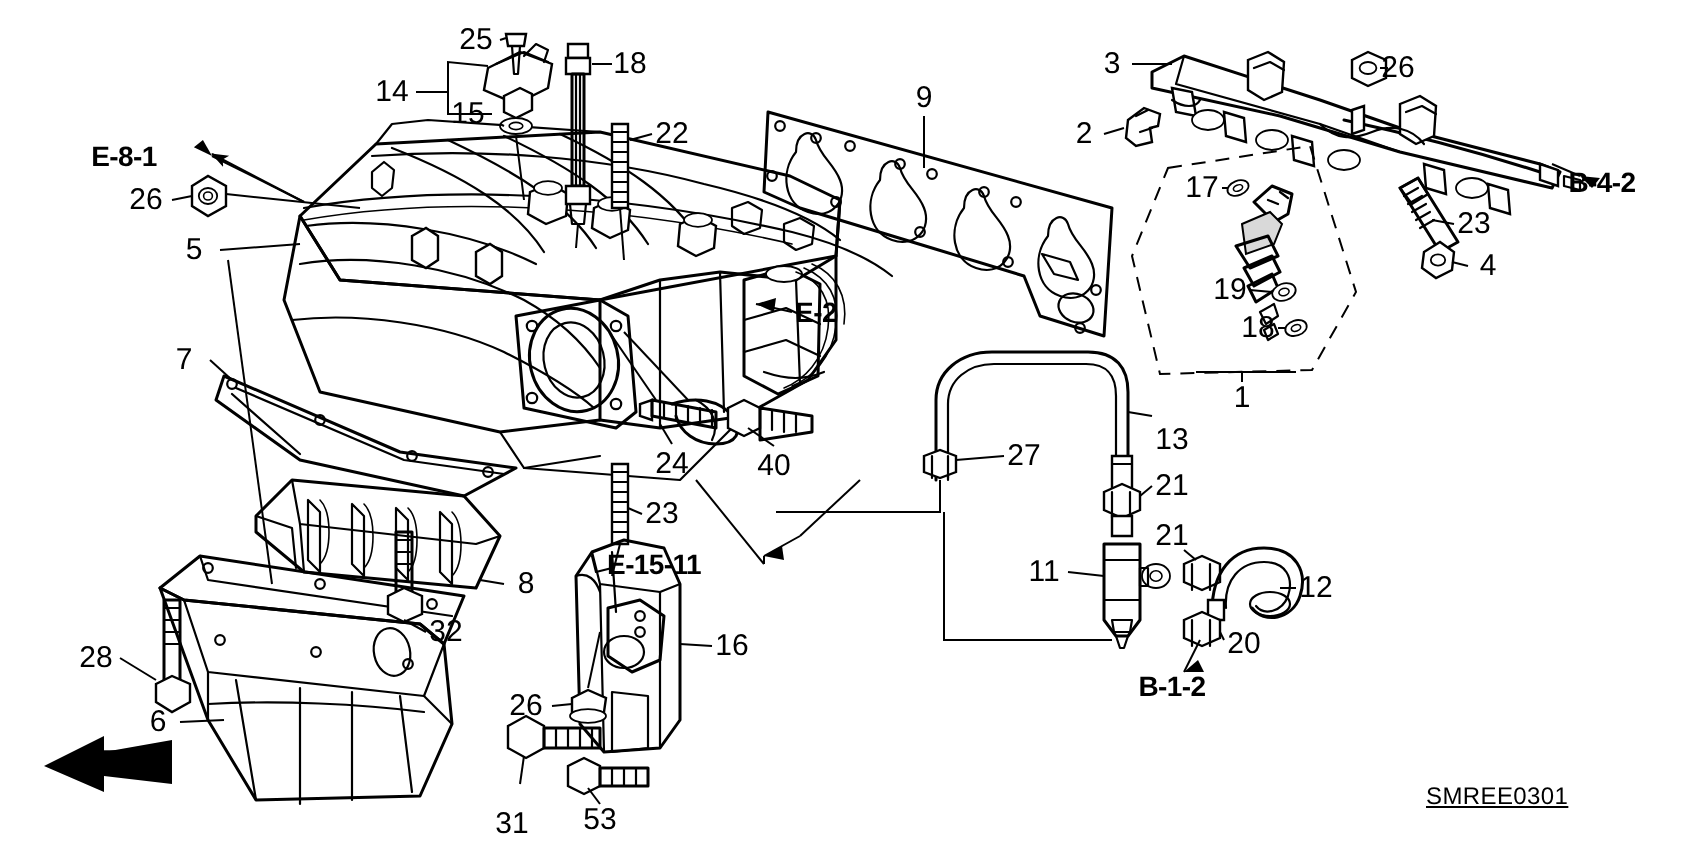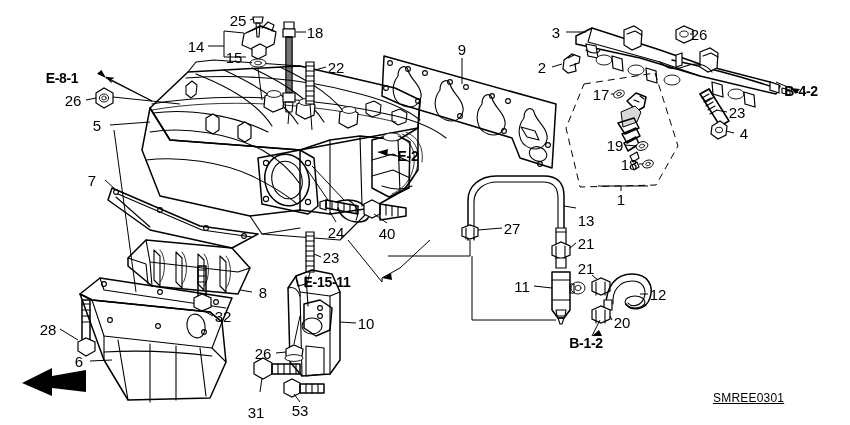--- a/index.html
+++ b/index.html
@@ -512,21 +512,21 @@
 <div id="callout-layer">
       <div class="lbl num ctr" style="left: 621px; top: 199px;">1</div>
       <div class="lbl num ctr" style="left: 542px; top: 67px;">2</div>
       <div class="lbl num ctr" style="left: 556px; top: 32px;">3</div>
       <div class="lbl num ctr" style="left: 744px; top: 133px;">4</div>
       <div class="lbl num ctr" style="left: 97px; top: 125px;">5</div>
       <div class="lbl num ctr" style="left: 79px; top: 361px;">6</div>
       <div class="lbl num ctr" style="left: 92px; top: 180px;">7</div>
       <div class="lbl num ctr" style="left: 263px; top: 292px;">8</div>
       <div class="lbl num ctr" style="left: 462px; top: 49px;">9</div>
-      <div class="lbl num ctr" style="left: 366px; top: 323px;">10</div>
+      <div class="lbl num ctr" style="left: 366px; top: 323px;">16</div>
       <div class="lbl num ctr" style="left: 522px; top: 286px;">11</div>
       <div class="lbl num ctr" style="left: 658px; top: 294px;">12</div>
       <div class="lbl num ctr" style="left: 586px; top: 208px; margin-top: 12px;">13</div>
       <div class="lbl num ctr" style="left: 196px; top: 46px;">14</div>
       <div class="lbl num ctr" style="left: 234px; top: 57px;">15</div>
       <div class="lbl num ctr" style="left: 315px; top: 32px;">18</div>
       <div class="lbl num ctr" style="left: 601px; top: 94px;">17</div>
       <div class="lbl num ctr" style="left: 629px; top: 164px;">18</div>
       <div class="lbl num ctr" style="left: 615px; top: 145px;">19</div>
       <div class="lbl num ctr" style="left: 622px; top: 322px;">20</div>

